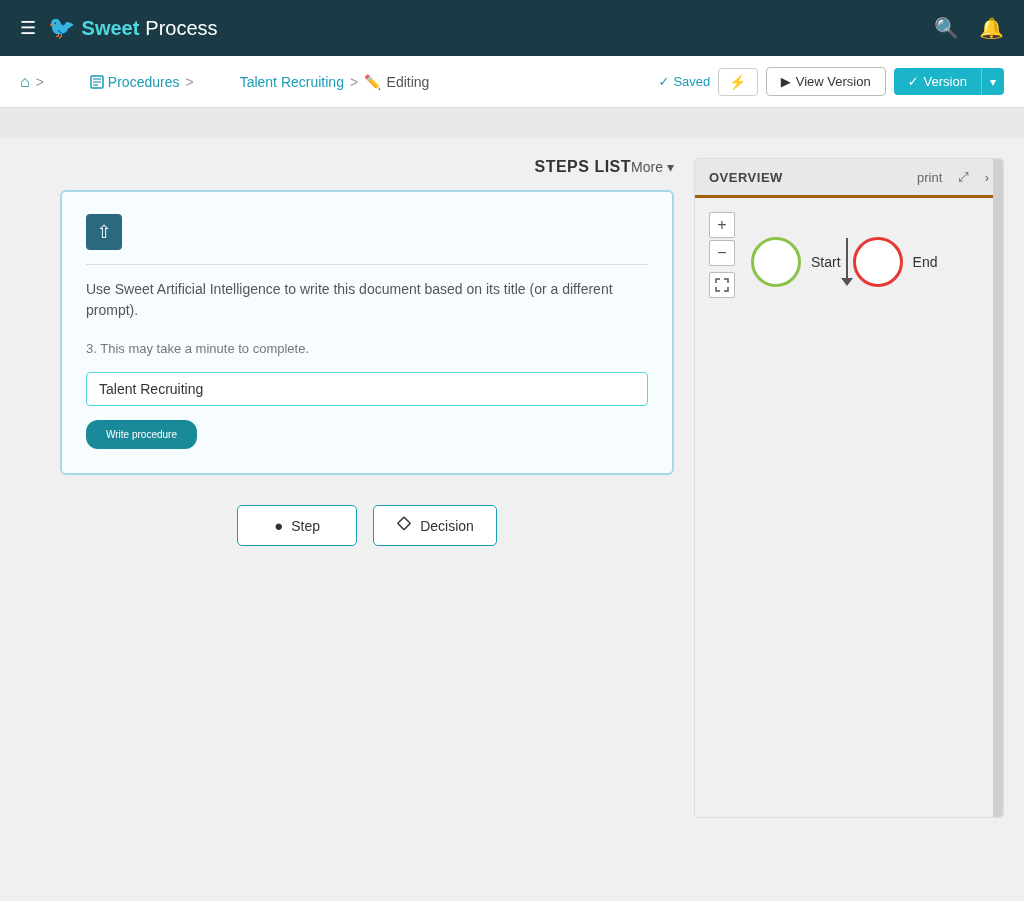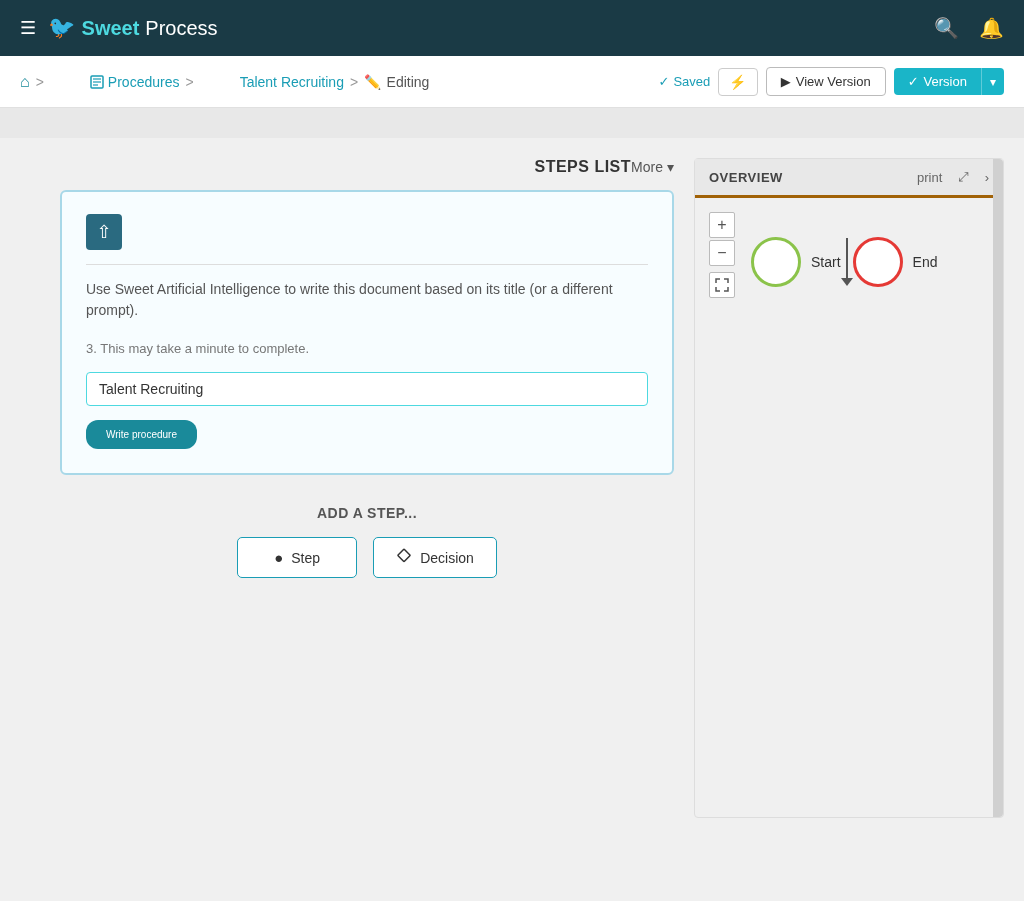--- a/index.html
+++ b/index.html
@@ -438,21 +438,20 @@
       <div class="sweetai-card-header">
         <div class="sweetai-icon">⇧</div>
       </div>
       <p class="sweetai-desc">Use Sweet Artificial Intelligence to write this document based on its title (or a different prompt).</p>
       <p class="sweetai-note">3. This may take a minute to complete.</p>
       <input class="sweetai-input" type="text" value="Talent Recruiting" placeholder="Talent Recruiting" style="">
       <button class="btn-write">Write procedure</button>
     </div>
 
     <div class="add-step-section">
-      <div class="add-step-label">ADD A STEP...</div>
       <div class="step-buttons">
         <button class="step-btn">
           <span class="step-btn-icon" style="color:#333;">●</span>
           <span>Step</span>
         </button>
         <button class="step-btn">
           <span class="step-btn-icon">
             <svg width="16" height="16" viewBox="0 0 16 16" fill="none" xmlns="http://www.w3.org/2000/svg">
               <rect x="8" y="1" width="9" height="9" rx="1" transform="rotate(45 8 1)" stroke="#333" stroke-width="1.5" fill="none"></rect>
             </svg>

